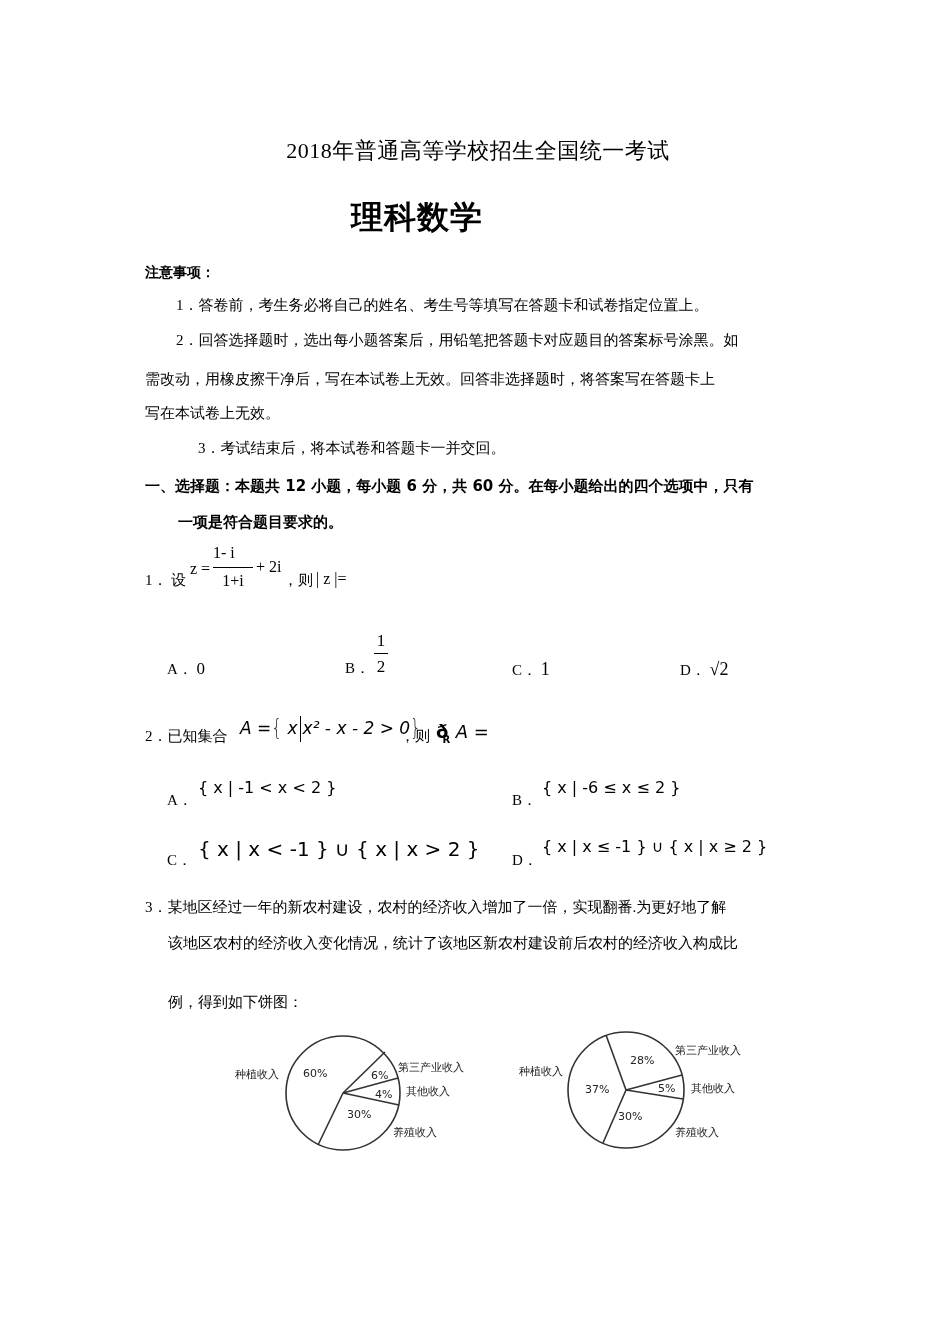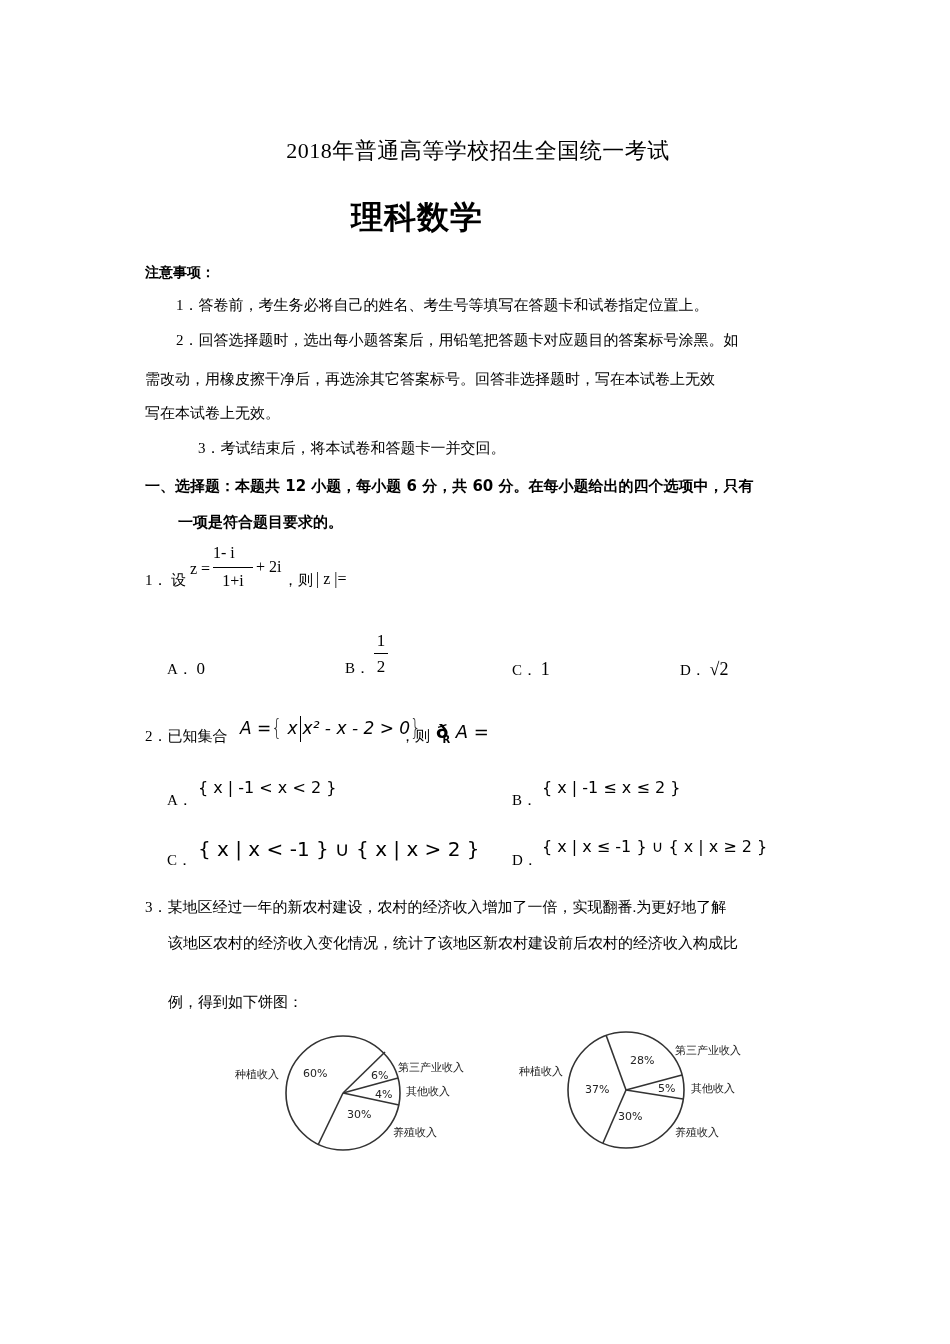--- a/index.html
+++ b/index.html
@@ -29,21 +29,21 @@
 
 <div class="abs bold-sans" style="left:145px; top:264px;">注意事项：</div>
 
 <div class="abs body-text" style="left:176px; top:298px;">
   <span>1．</span><span>答卷前，考生务必将自己的姓名、考生号等填写在答题卡和试卷指定位置上。</span>
 </div>
 
 <div class="abs body-text" style="left:176px; top:333px;">
   <span>2．</span><span>回答选择题时，选出每小题答案后，用铅笔把答题卡对应题目的答案标号涂黑。如</span>
 </div>
-<div class="abs body-text" style="left:145px; top:372px;">需改动，用橡皮擦干净后，再选涂其它答案标号。回答非选择题时，写在本试卷上无效</div>
+<div class="abs body-text" style="left:145px; top:372px;">需改动，用橡皮擦干净后，写在本试卷上无效。回答非选择题时，将答案写在答题卡上</div>
 <div class="abs body-text" style="left:145px; top:406px;">写在本试卷上无效。</div>
 
 <div class="abs body-text" style="left:176px; top:441px;margin-left:22px;">
   <span>3．</span><span>考试结束后，将本试卷和答题卡一并交回。</span>
 </div>
 
 <div class="abs sec" style="left:145px; top:477px;">一、选择题：本题共 12 小题，每小题 6 分，共 60 分。在每小题给出的四个选项中，只有</div>
 <div class="abs sec" style="left:178px; top:513px;">一项是符合题目要求的。</div>
 
 <div class="abs body-text" style="left:145px; top:545px; height:50px;">
@@ -94,21 +94,21 @@
 </div>
 
 <div class="abs opt-label" style="left:167px; top:791px;">
   <span>A．</span>
 </div>
 <div class="abs mathsans" style="left:198px; top:778px; font-size:16px;">{ x | -1 &lt; x &lt; 2 }</div>
 
 <div class="abs opt-label" style="left:512px; top:791px;">
   <span>B．</span>
 </div>
-<div class="abs mathsans" style="left:542px; top:778px; font-size:16px;">{ x | -1 ≤ x ≤ 2 }</div>
+<div class="abs mathsans" style="left:542px; top:778px; font-size:16px;">{ x | -6 ≤ x ≤ 2 }</div>
 
 <div class="abs opt-label" style="left:167px; top:851px;">
   <span>C．</span>
 </div>
 <div class="abs mathsans" style="left:198px; top:837px; font-size:20px;">{ x | x &lt; -1 } ∪ { x | x &gt; 2 }</div>
 
 <div class="abs opt-label" style="left:512px; top:851px;">
   <span>D．</span>
 </div>
 <div class="abs mathsans" style="left:542px; top:837px; font-size:16px;">{ x | x ≤ -1 } ∪ { x | x ≥ 2 }</div>

